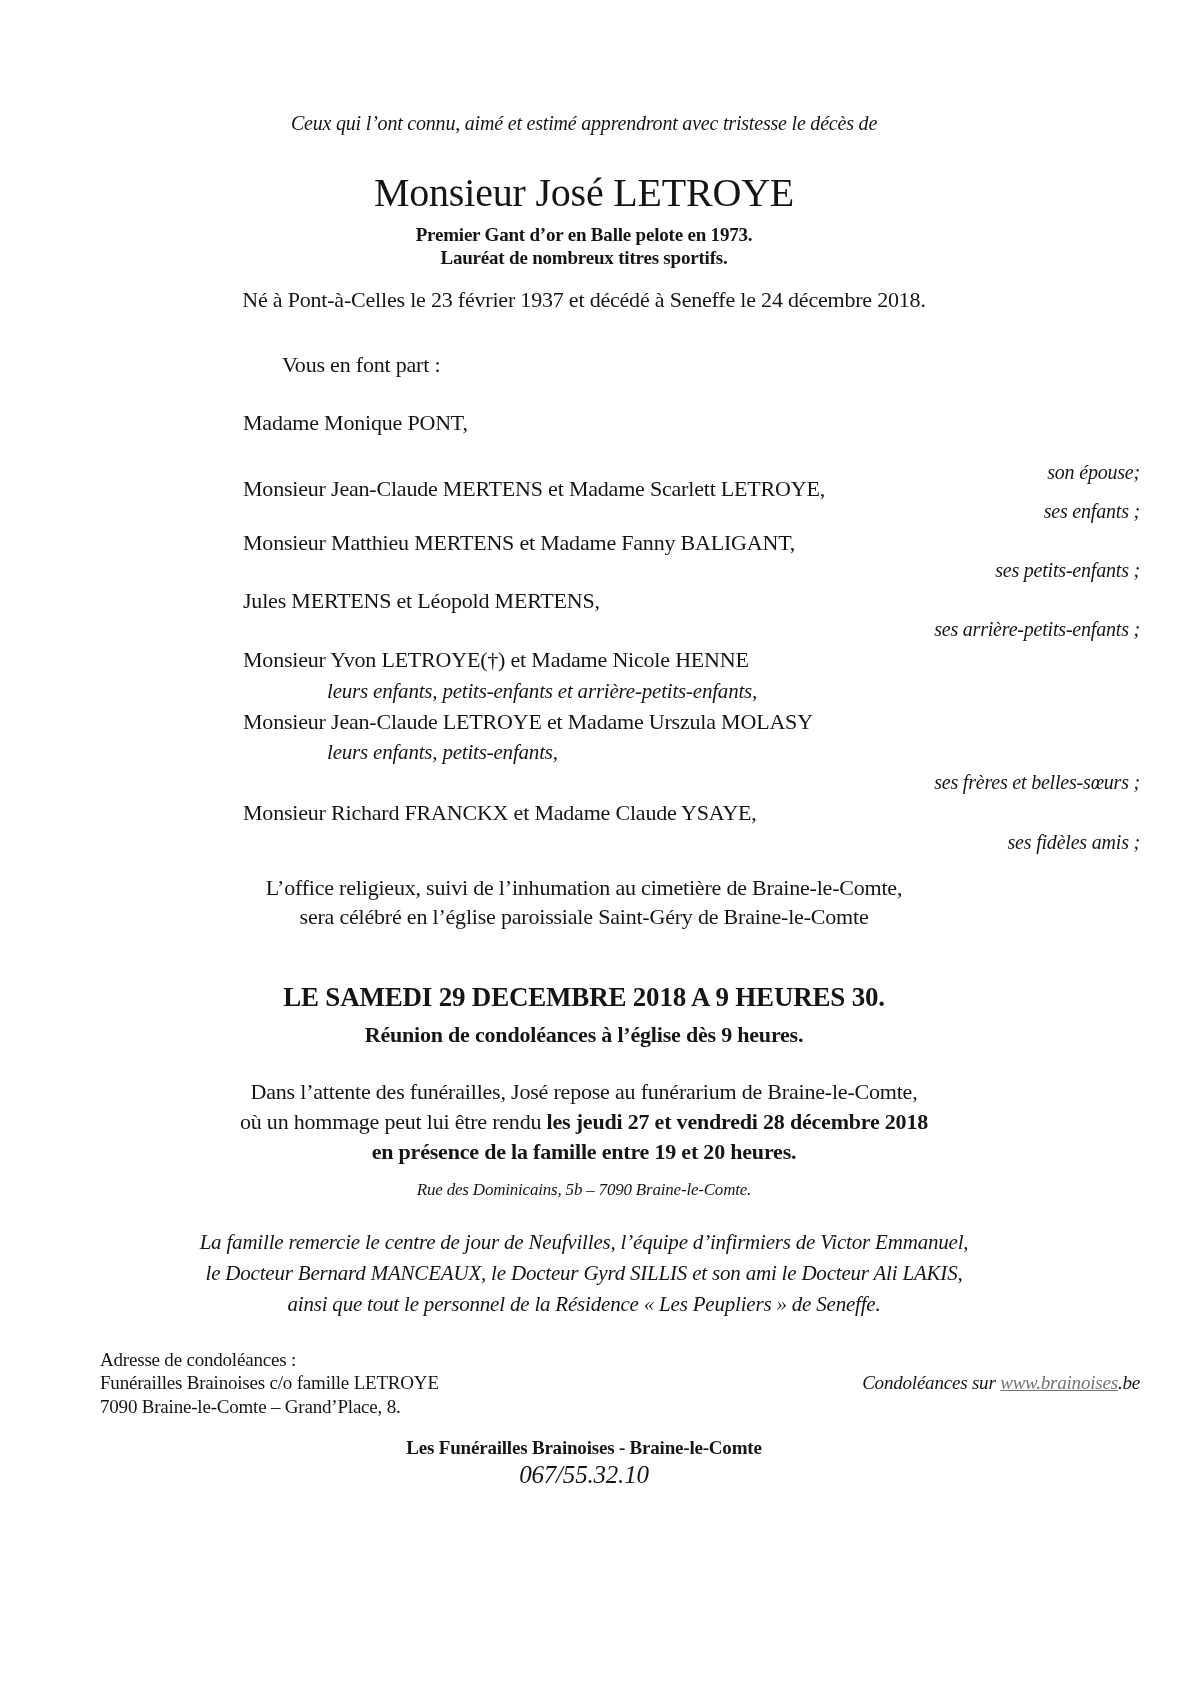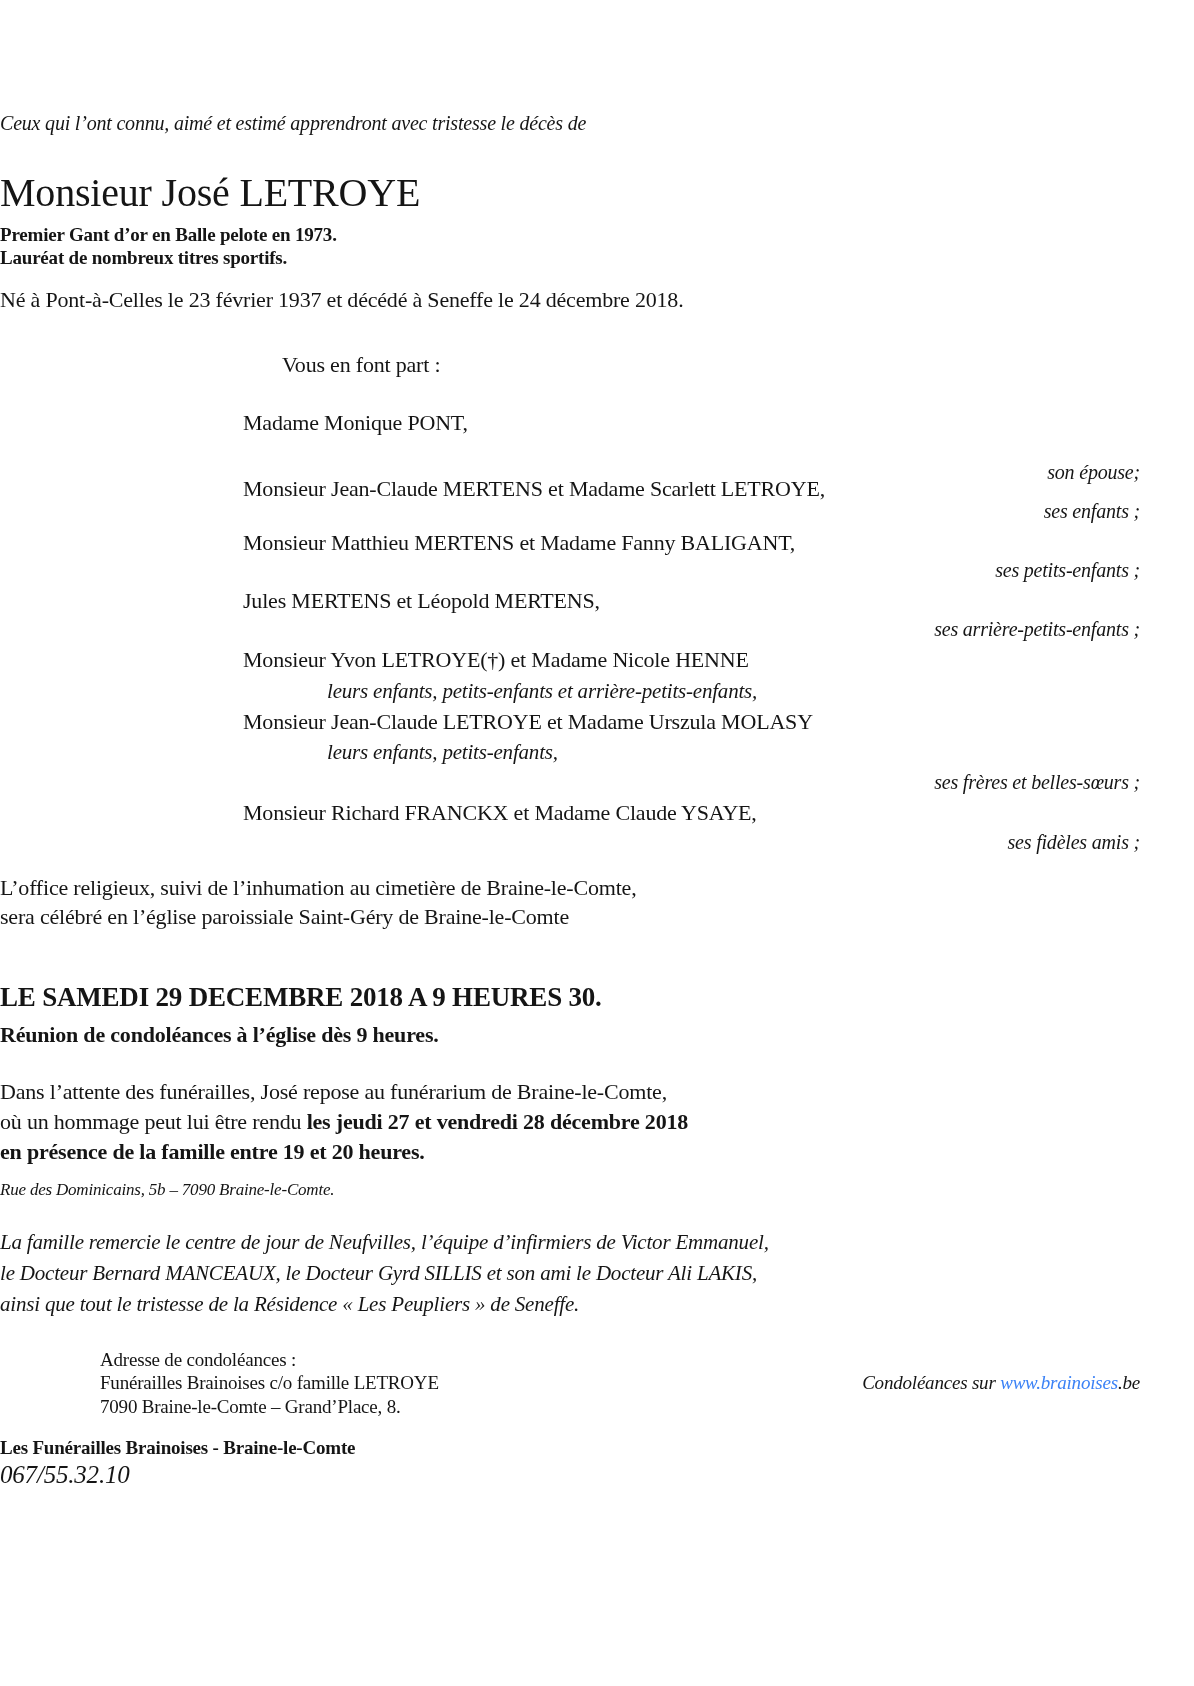--- a/index.html
+++ b/index.html
@@ -13,21 +13,21 @@
     letter-spacing: -0.2px;
     overflow: hidden;
   }
   .line {
     position: absolute;
     left: 0;
     right: 26px;
     line-height: 1.15;
     white-space: nowrap;
   }
-  .c { text-align: left; }
+  .c { text-align: center; }
   .l { text-align: left; padding-left: 243px; }
   .r { text-align: right; padding-right: 28px; }
   .addr { text-align: left; padding-left: 100px; }
   .sub { text-align: left; padding-left: 327px; }
   .bold { font-weight: bold; }
 
   .intro        { top: 112px;  font-size: 20px; font-style: italic; }
   .title        { top: 170px;  font-size: 40px; }
   .honor1       { top: 224px;  font-size: 19px; font-weight: bold; }
   .honor2       { top: 247px;  font-size: 19px; font-weight: bold; }
@@ -66,21 +66,22 @@
   .thanks2      { top: 1261px; font-size: 21px; font-style: italic; }
   .thanks3      { top: 1292px; font-size: 21px; font-style: italic; }
   .addr-label   { top: 1349px; font-size: 19px; }
   .addr-line1   { top: 1372px; font-size: 19px; }
   .addr-line2   { top: 1396px; font-size: 19px; }
   .online       { top: 1372px; font-size: 19px; font-style: italic; }
   .footer-co    { top: 1437px; font-size: 19px; font-weight: bold; }
   .footer-tel   { top: 1461px; font-size: 25px; font-style: italic; }
 
   .link {
-    color: #3b82f6;
+    color: #737373;
+    text-decoration: underline;
     cursor: pointer;
   }
 </style>
 </head>
 <body>
 
 <div class="page">
 
   <div class="line c intro">Ceux qui l’ont connu, aimé et estimé apprendront avec tristesse le décès de</div>
   <div class="line c title">Monsieur José LETROYE</div>
@@ -117,21 +118,21 @@
   <div class="line c date-head">LE SAMEDI 29 DECEMBRE 2018 A 9 HEURES 30.</div>
   <div class="line c reunion">Réunion de condoléances à l’église dès 9 heures.</div>
 
   <div class="line c repose1">Dans l’attente des funérailles, José repose au funérarium de Braine-le-Comte,</div>
   <div class="line c repose2"><span>où un hommage peut lui être rendu </span><span class="bold">les jeudi 27 et vendredi 28 décembre 2018</span></div>
   <div class="line c repose3">en présence de la famille entre 19 et 20 heures.</div>
   <div class="line c rue">Rue des Dominicains, 5b – 7090 Braine-le-Comte.</div>
 
   <div class="line c thanks1">La famille remercie le centre de jour de Neufvilles, l’équipe d’infirmiers de Victor Emmanuel,</div>
   <div class="line c thanks2">le Docteur Bernard MANCEAUX, le Docteur Gyrd SILLIS et son ami le Docteur Ali LAKIS,</div>
-  <div class="line c thanks3">ainsi que tout le tristesse de la Résidence « Les Peupliers » de Seneffe.</div>
+  <div class="line c thanks3">ainsi que tout le personnel de la Résidence « Les Peupliers » de Seneffe.</div>
 
   <div class="line addr addr-line1">Funérailles Brainoises c/o famille LETROYE</div>
   <div class="line addr addr-label">Adresse de condoléances :</div>
   <div class="line addr addr-line2">7090 Braine-le-Comte – Grand’Place, 8.</div>
 
   <div class="line r online"><span>Condoléances sur </span><a class="link">www.brainoises</a><span>.be</span></div>
 
   <div class="line c footer-co">Les Funérailles Brainoises - Braine-le-Comte</div>
   <div class="line c footer-tel">067/55.32.10</div>
 

